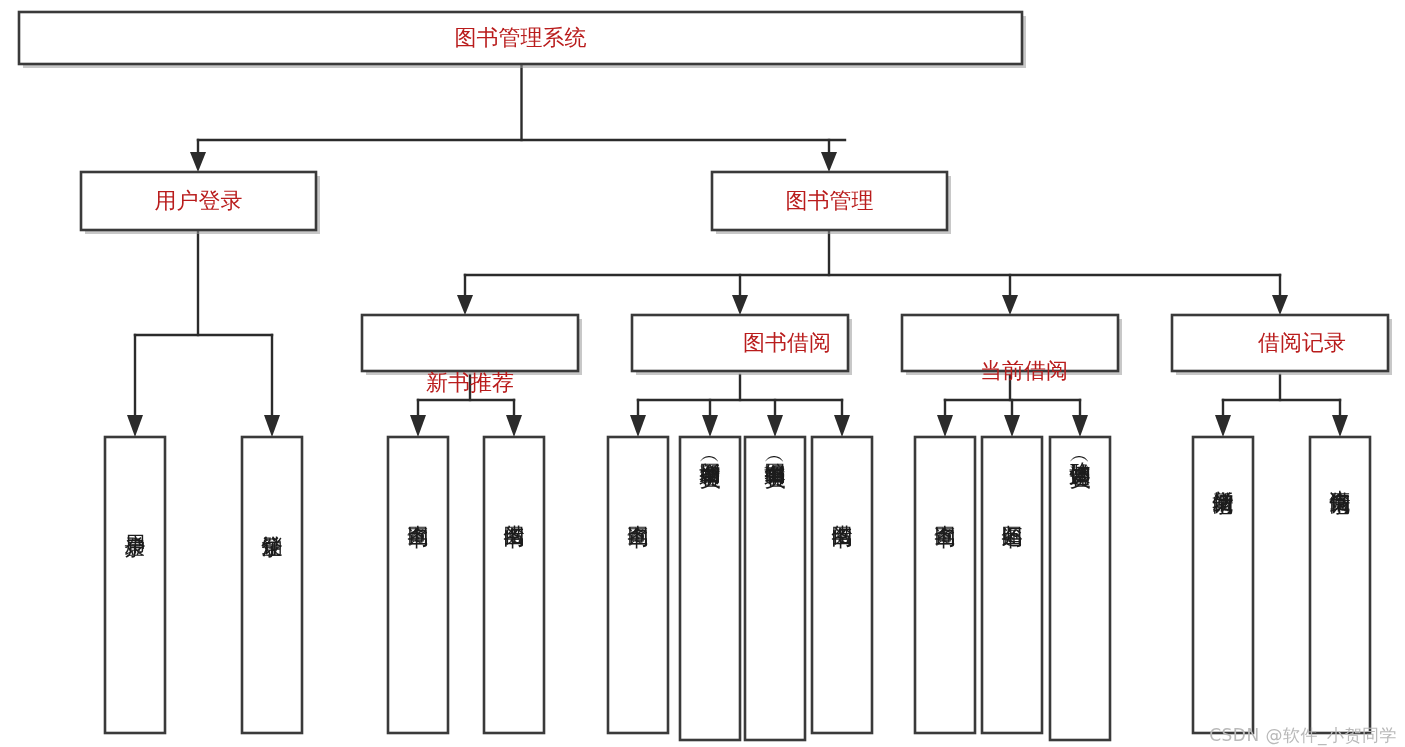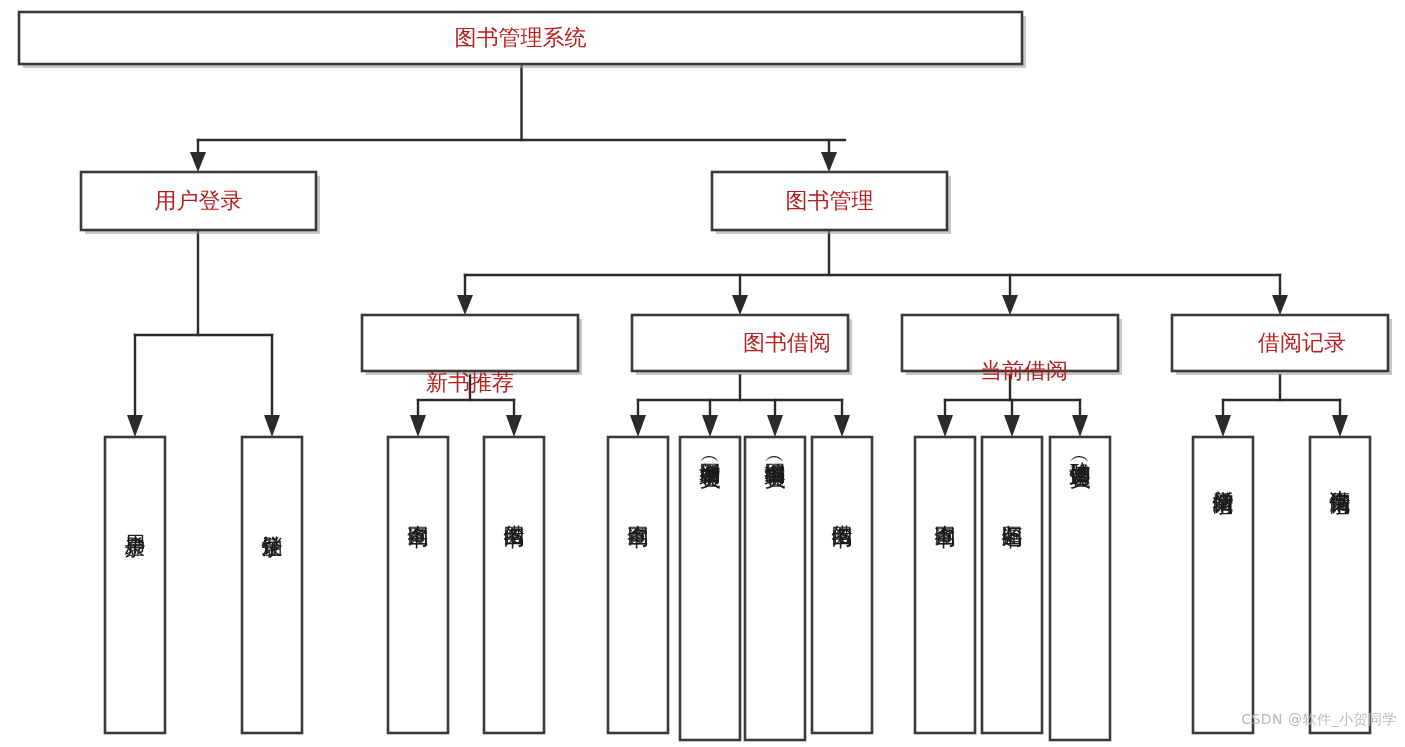--- a/index.html
+++ b/index.html
@@ -71,23 +71,23 @@
   .hlabel-text {
     font-family: "DejaVu Sans", "Liberation Sans", sans-serif;
     font-size: 22px;
     color: #b91c1c;
     white-space: nowrap;
     text-align: center;
   }
   #watermark {
     position: absolute;
     right: 8px;
-    bottom: 18px;
-    font-family: "DejaVu Sans", "Liberation Sans", sans-serif;
-    font-size: 14px;
+    bottom: 0;
+    font-family: "DejaVu Sans", "Liberation Sans", sans-serif;
+    font-size: 17px;
     color: #b9b9b9;
     letter-spacing: 0.5px;
     white-space: nowrap;
     pointer-events: none;
     margin-left: 6px;
   }
 </style>
 </head>
 <body>
 

